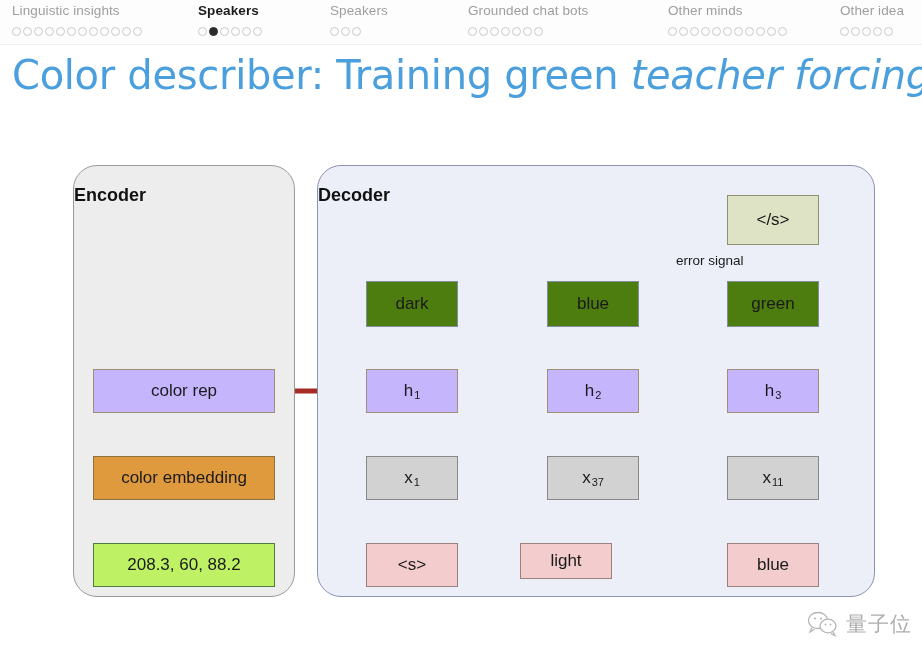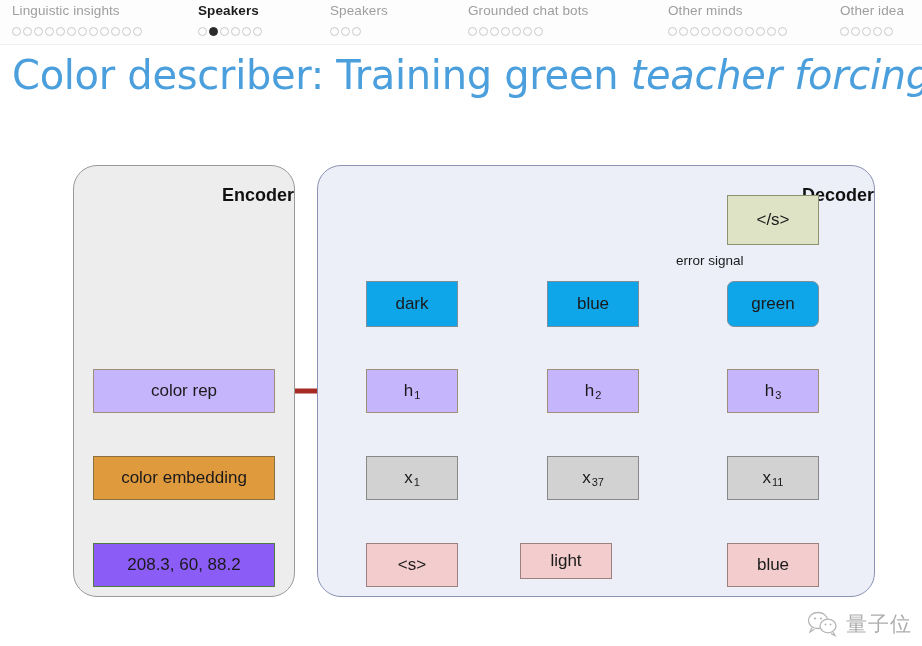--- a/index.html
+++ b/index.html
@@ -100,21 +100,21 @@
   }
   #decoder-panel {
     left: 317px; top: 165px;
     width: 558px; height: 432px;
     background: #eceff8;
     border: 1px solid #8b92b5;
   }
   .panel-title {
     position: absolute;
     width: 100%;
-    text-align: right;
+    text-align: left;
     top: 19px;
     font-size: 18px;
     font-weight: bold;
     color: #111;
     font-family: "Liberation Sans", sans-serif;
   }
 
   
   .node {
     position: absolute;
@@ -130,22 +130,22 @@
   }
   .node sub {
     font-size: 11px;
     vertical-align: baseline;
     position: relative;
     bottom: -4px;
     margin-left: 1px;
   }
   .n-cream   { background: #c4b5fd; border-color: #a08f78; }
   .n-orange  { background: #e09a3e; border-color: #8b7040; }
-  .n-green   { background: #8b5cf6; border-color: #4f7a42; }
-  .n-blue    { background: #0ea5e9; border-color: #7f8e9c; }
+  .n-green   { background: #bef264; border-color: #4f7a42; }
+  .n-blue    { background: #4d7c0f; border-color: #7f8e9c; }
   .n-grey    { background: #d2d2d2; border-color: #888; }
   .n-pink    { background: #f3cdcd; border-color: #9b8080; }
   .n-olive   { background: #dfe3c6; border-color: #8d9170; }
 
   .error-label {
     position: absolute;
     font-size: 13.5px;
     color: #1a1a1a;
     white-space: nowrap;
     font-family: "Liberation Sans", sans-serif;
@@ -294,21 +294,21 @@
   <div class="panel" id="decoder-panel">
     <div class="panel-title">Decoder</div>
   </div>
 
   <div class="node n-cream" style="left:93px; top:369px; width:182px; height:44px;">color rep</div>
   <div class="node n-orange" style="left:93px; top:456px; width:182px; height:44px;">color embedding</div>
   <div class="node n-green" style="left:93px; top:543px; width:182px; height:44px;">208.3, 60, 88.2</div>
 
   <div class="node n-blue" style="left:366px; top:281px; width:92px; height:46px;">dark</div>
   <div class="node n-blue" style="left:547px; top:281px; width:92px; height:46px;">blue</div>
-  <div class="node n-blue" style="left:727px; top:281px; width:92px; height:46px;border-radius:7px;">green</div>
+  <div class="node n-blue" style="left:727px; top:281px; width:92px; height:46px;">green</div>
 
   <div class="node n-olive" style="left:727px; top:195px; width:92px; height:50px;">&lt;/s&gt;</div>
   <div class="error-label" style="left:676px; top:253px;">error signal</div>
 
   <div class="node n-cream" style="left:366px; top:369px; width:92px; height:44px;">
     <span>h</span>
       <sub>1</sub>
   </div>
   <div class="node n-cream" style="left:547px; top:369px; width:92px; height:44px;">
     <span>h</span>

